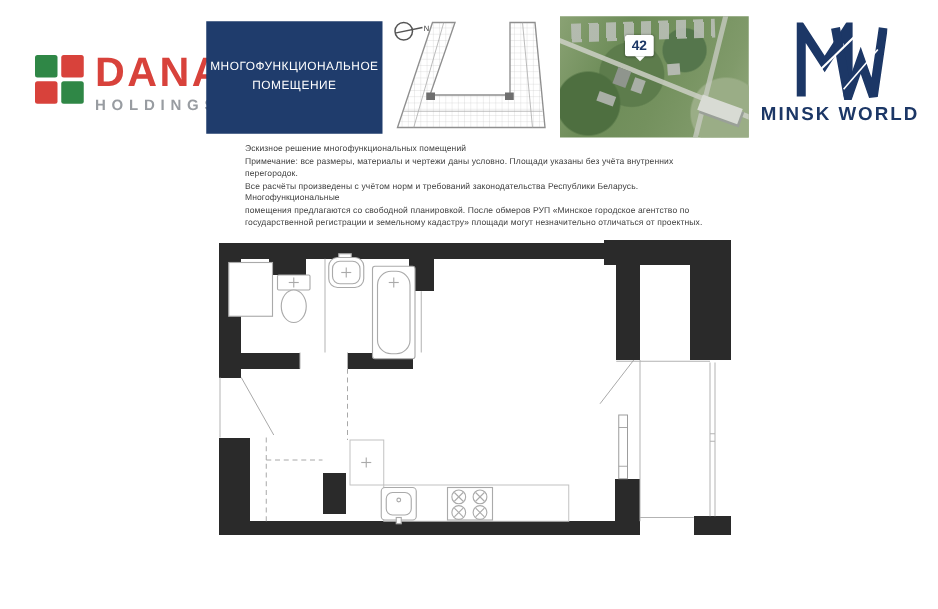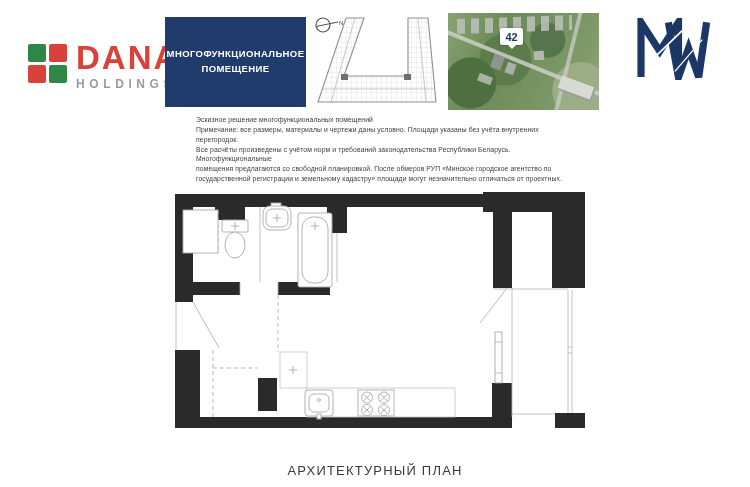--- a/index.html
+++ b/index.html
@@ -11,21 +11,21 @@
   .dana-squares{display:grid;grid-template-columns:18px 18px;grid-template-rows:18px 18px;gap:3px;margin-top:2px;}
   .dana-squares span{display:block;border-radius:2px;}
   .sq-green{background:#2f8746;}
   .sq-red{background:#d8423b;}
   .dana-text{display:flex;flex-direction:column;}
   .dana-name{font-size:33px;font-weight:bold;letter-spacing:2px;line-height:0.95;color:#d8423b;}
   .dana-sub{font-size:12px;font-weight:bold;letter-spacing:4.6px;color:#989ca1;margin-top:4px;}
 
   .title-box{position:absolute;left:165px;top:17px;width:141px;height:90px;background:#1f3c6c;
     display:flex;flex-direction:column;justify-content:center;align-items:center;text-align:center;}
-  .title-box div{color:#fff;font-size:9.5px;font-weight:bold;letter-spacing:0.4px;line-height:1.55;}
+  .title-box div{color:#fff;font-size:9.5px;font-weight:normal;letter-spacing:0.4px;line-height:1.55;}
 
   .site-key{position:absolute;left:312px;top:12px;width:130px;height:97px;background:#fff;}
 
   .aerial{position:absolute;left:448px;top:13px;width:151px;height:97px;overflow:hidden;
     background:
       radial-gradient(circle at 15% 72%, #4e6f40 0 17%, rgba(0,0,0,0) 18%),
       radial-gradient(circle at 66% 28%, #55764c 0 14%, rgba(0,0,0,0) 15%),
       radial-gradient(circle at 88% 80%, #9aad86 0 18%, rgba(0,0,0,0) 19%),
       radial-gradient(circle at 38% 48%, #5d7c4c 0 24%, rgba(0,0,0,0) 25%),
       linear-gradient(115deg,#8aa274 0%,#6d8c58 30%,#74915e 55%,#809a6a 80%,#93a87e 100%);}
@@ -118,20 +118,21 @@
     <div class="marker">42</div>
   </div>
 
   <div class="minsk">
     <svg width="76" height="62" viewBox="0 0 104 86">
       <polyline points="9,82 9,6 35,46 61,6 61,82" fill="none" stroke="#1c3766" stroke-width="10"></polyline>
       <polyline points="47,6 61,82 75,42 89,82 100,6" fill="none" stroke="#1c3766" stroke-width="10"></polyline>
       <line x1="18" y1="64" x2="72" y2="12" stroke="#ffffff" stroke-width="2.4"></line>
       <line x1="56" y1="74" x2="94" y2="30" stroke="#ffffff" stroke-width="1.8"></line>
     </svg>
+    <div class="minsk-text">MINSK WORLD</div>
   </div>
 
   <div class="disclaimer">
     <div>Эскизное решение многофункциональных помещений</div>
     <div>Примечание: все размеры, материалы и чертежи даны условно. Площади указаны без учёта внутренних перегородок.</div>
     <div>Все расчёты произведены с учётом норм и требований законодательства Республики Беларусь. Многофункциональные</div>
     <div>помещения предлагаются со свободной планировкой. После обмеров РУП «Минское городское агентство по</div>
     <div>государственной регистрации и земельному кадастру» площади могут незначительно отличаться от проектных.</div>
   </div>
 
@@ -243,15 +244,14 @@
             <line x1="212.5" y1="202" x2="205.5" y2="209"></line>
           <line x1="188.5" y1="214.5" x2="195.5" y2="221.5"></line>
             <line x1="195.5" y1="214.5" x2="188.5" y2="221.5"></line>
           <line x1="205.5" y1="214.5" x2="212.5" y2="221.5"></line>
             <line x1="212.5" y1="214.5" x2="205.5" y2="221.5"></line>
         </g>
       </g>
     </svg>
   </div>
 
-  <div class="caption">АРХИТЕКТУРНЫЙ ПЛАН</div>
 
 </div>
 
 </body></html>

